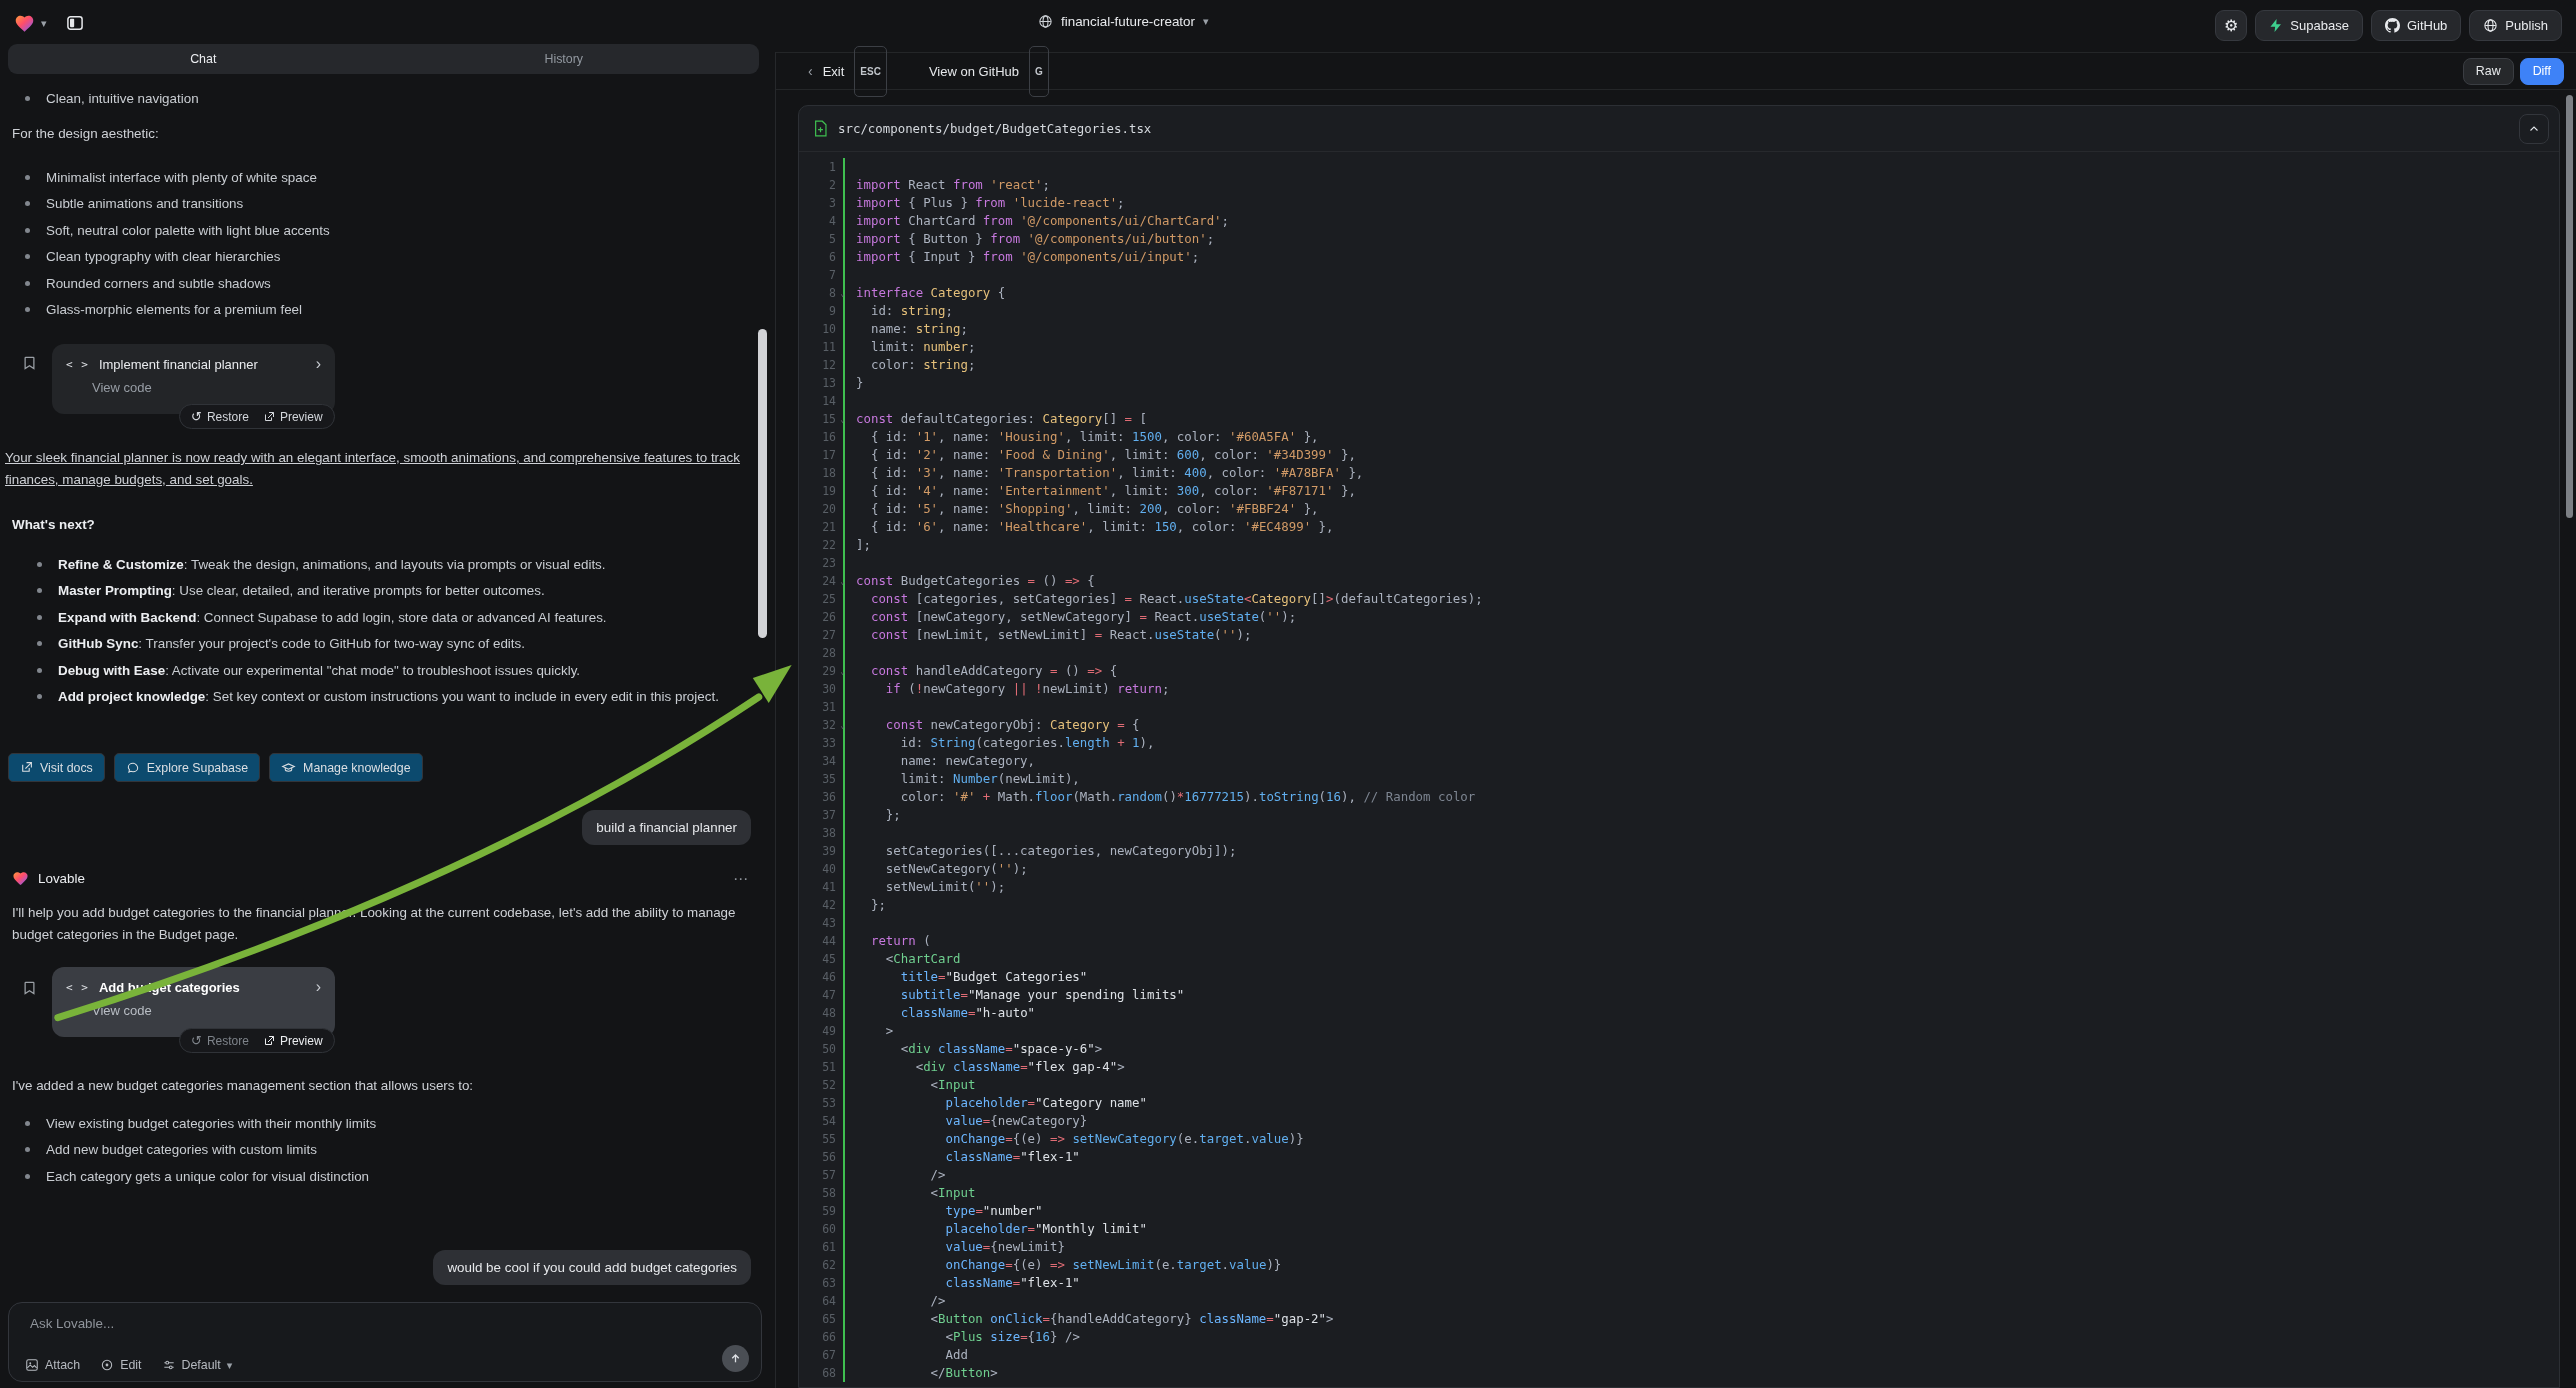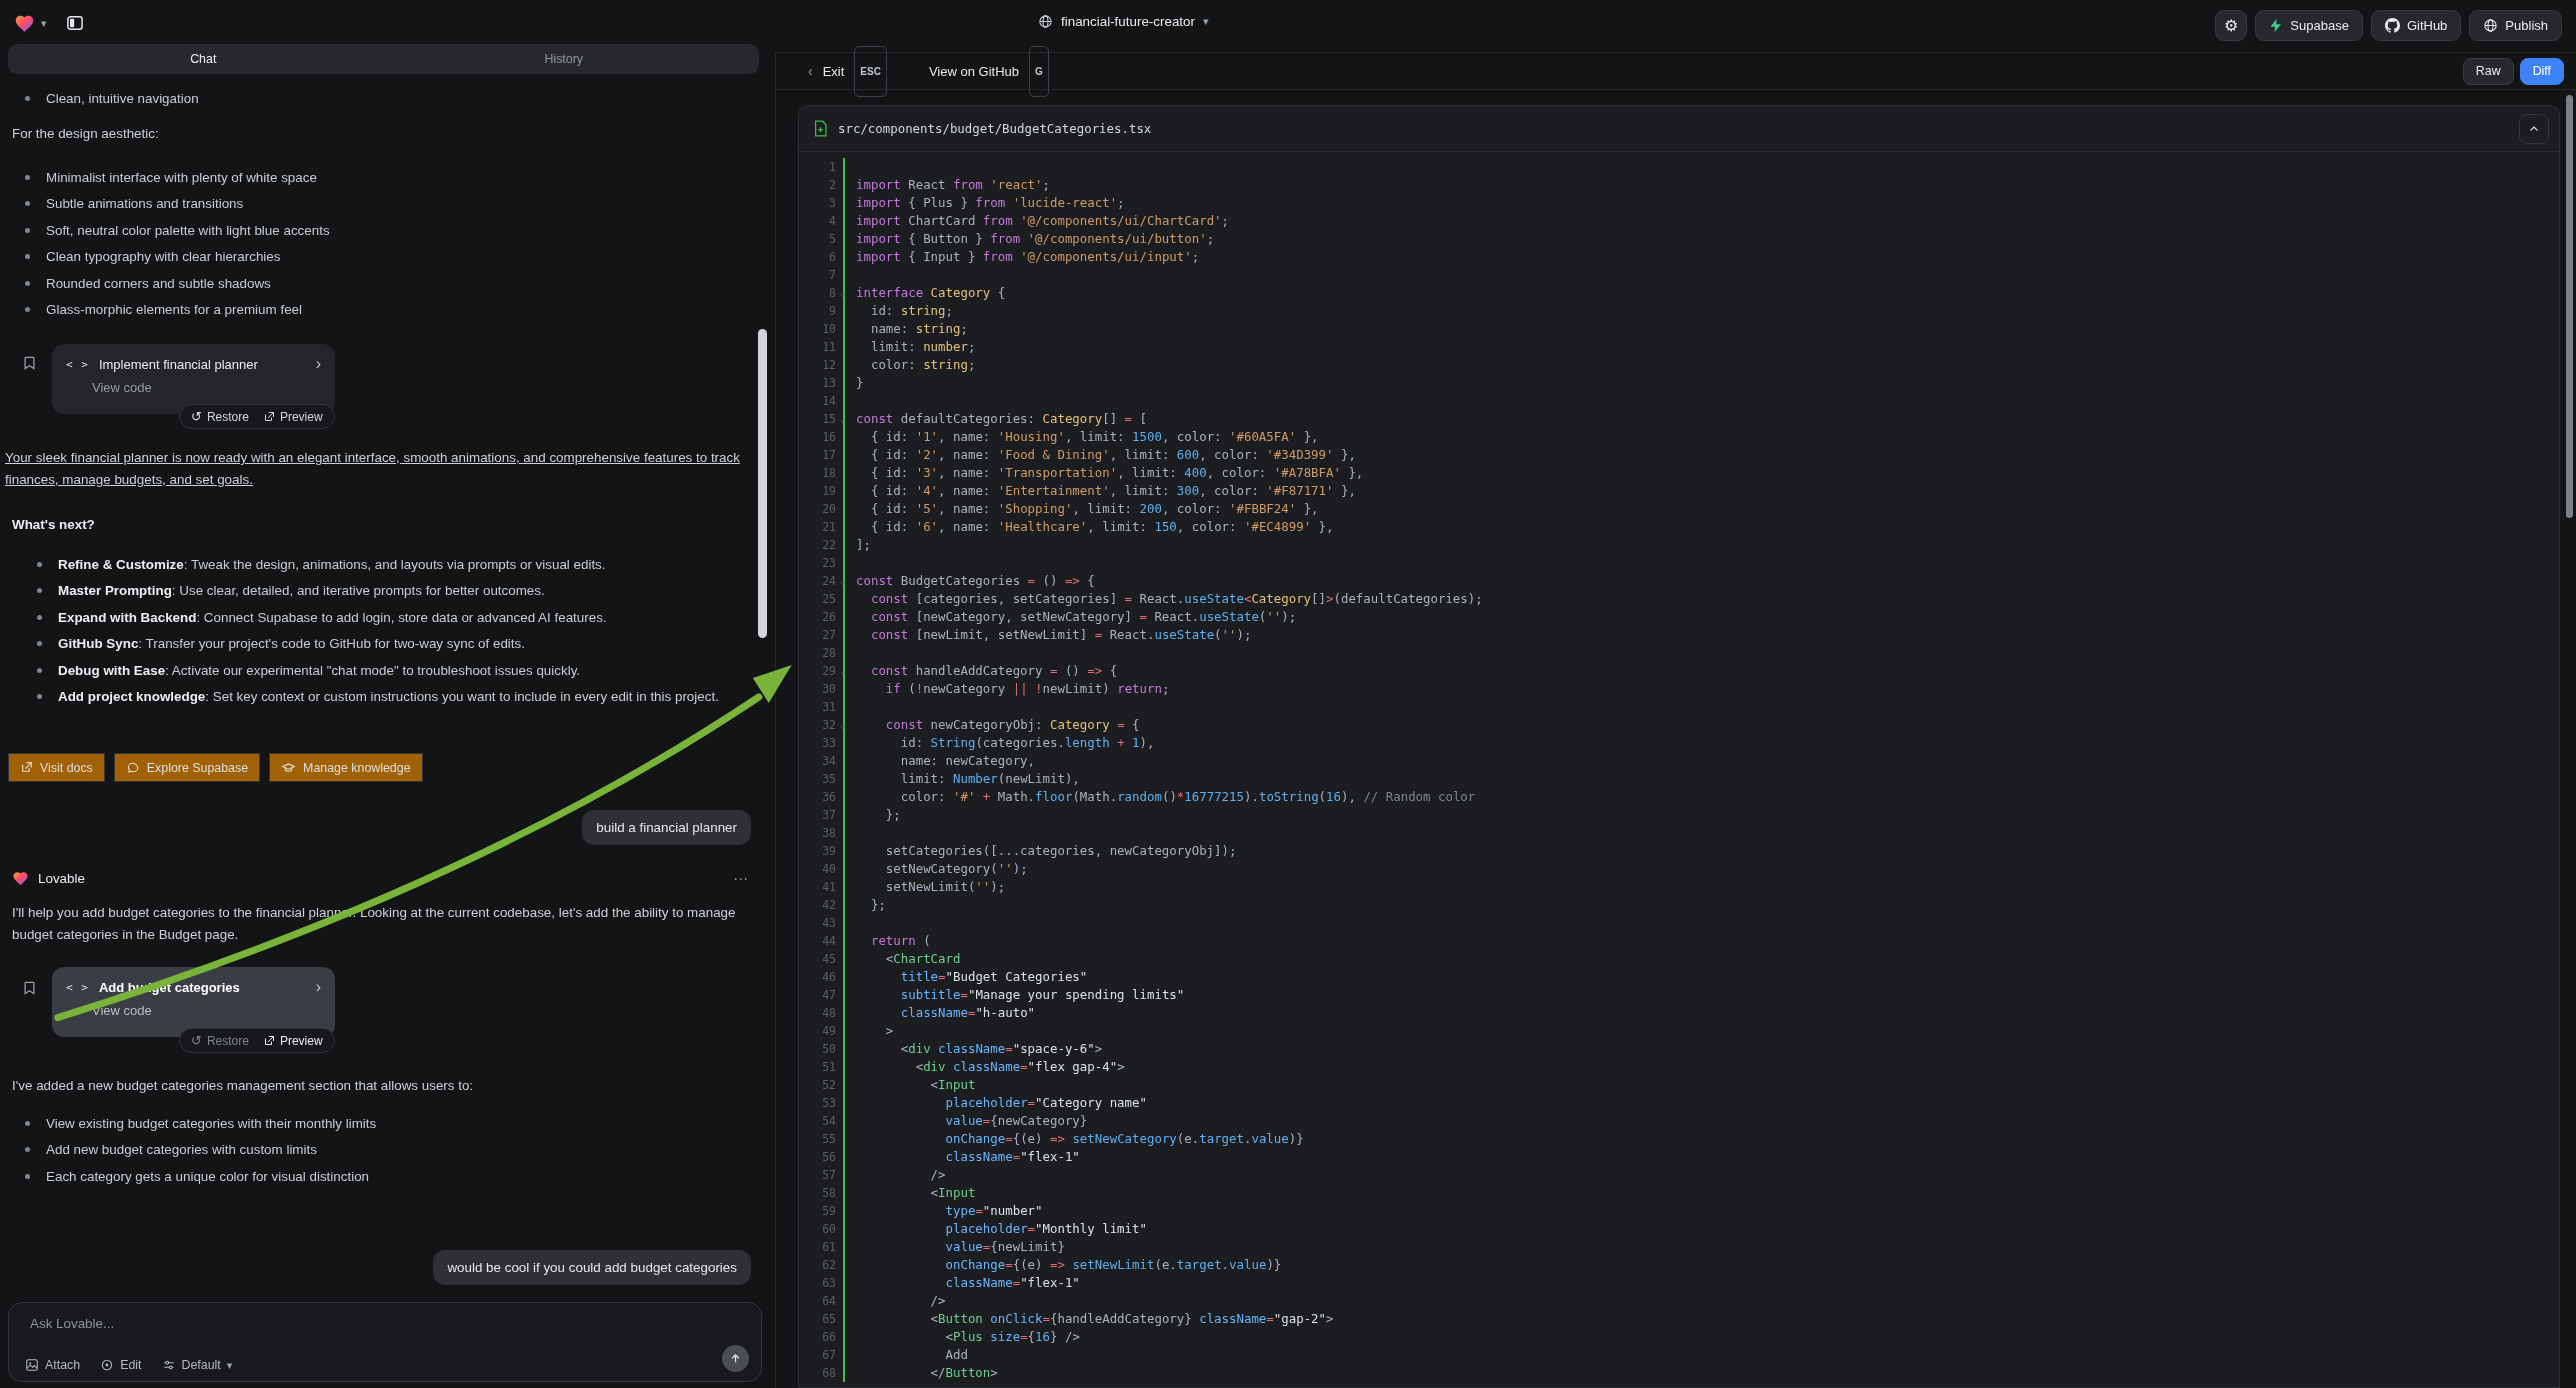--- a/index.html
+++ b/index.html
@@ -43,22 +43,22 @@
   .mc-title{font-size:13px;color:#e9ebee;flex:1;white-space:nowrap;}
   .mc-chevron{color:#c6cad0;font-size:16px;line-height:1;}
   .mc-sub{font-size:13px;color:#979da5;margin:8px 0 0 26px;}
   .pill{position:absolute;height:25px;display:flex;align-items:center;gap:14px;background:#17181b;
         border:1px solid #303338;border-radius:995px;padding:0 11px;z-index:5;}
   .pill .pi{display:flex;align-items:center;gap:5px;font-size:12px;color:#d3d6db;}
   .pill .pi.dim{color:#7e838a;}
   .restore-glyph{font-size:13px;line-height:1;}
   .bookmark{position:absolute;}
   .actions{position:absolute;left:8px;display:flex;gap:9px;}
-  .action-btn{display:flex;align-items:center;gap:7px;height:29px;padding:0 11px;background:#a16207;
-              border:1px solid #32353a;border-radius:0;font-size:12.4px;color:#dcdfe3;}
+  .action-btn{display:flex;align-items:center;gap:7px;height:29px;padding:0 11px;background:#0c4a6e;
+              border:1px solid #32353a;border-radius:5px;font-size:12.4px;color:#dcdfe3;}
   .bubble{position:absolute;right:24px;background:#2e3035;border-radius:12px;padding:10px 14px;
           font-size:13.4px;color:#e6e8eb;white-space:nowrap;}
   .lov-row{position:absolute;left:12px;display:flex;align-items:center;gap:9px;font-size:13.4px;color:#eceef1;}
   .dots{position:absolute;right:26px;color:#8d9299;font-size:15px;letter-spacing:1px;}
   .ask-box{position:absolute;left:8px;top:1302px;width:754px;height:80px;border:1px solid #33363c;
            border-radius:14px;background:#17191c;}
   .ask-ph{position:absolute;left:21px;top:13px;font-size:13.4px;color:#8f949b;}
   .ask-row{position:absolute;left:16px;right:12px;bottom:9px;display:flex;align-items:flex-end;gap:20px;}
   .ask-item{display:flex;align-items:center;gap:6px;font-size:12.4px;color:#b6bac0;}
   .send-btn{margin-left:auto;width:27px;height:27px;border-radius:50%;background:#4a4e54;

